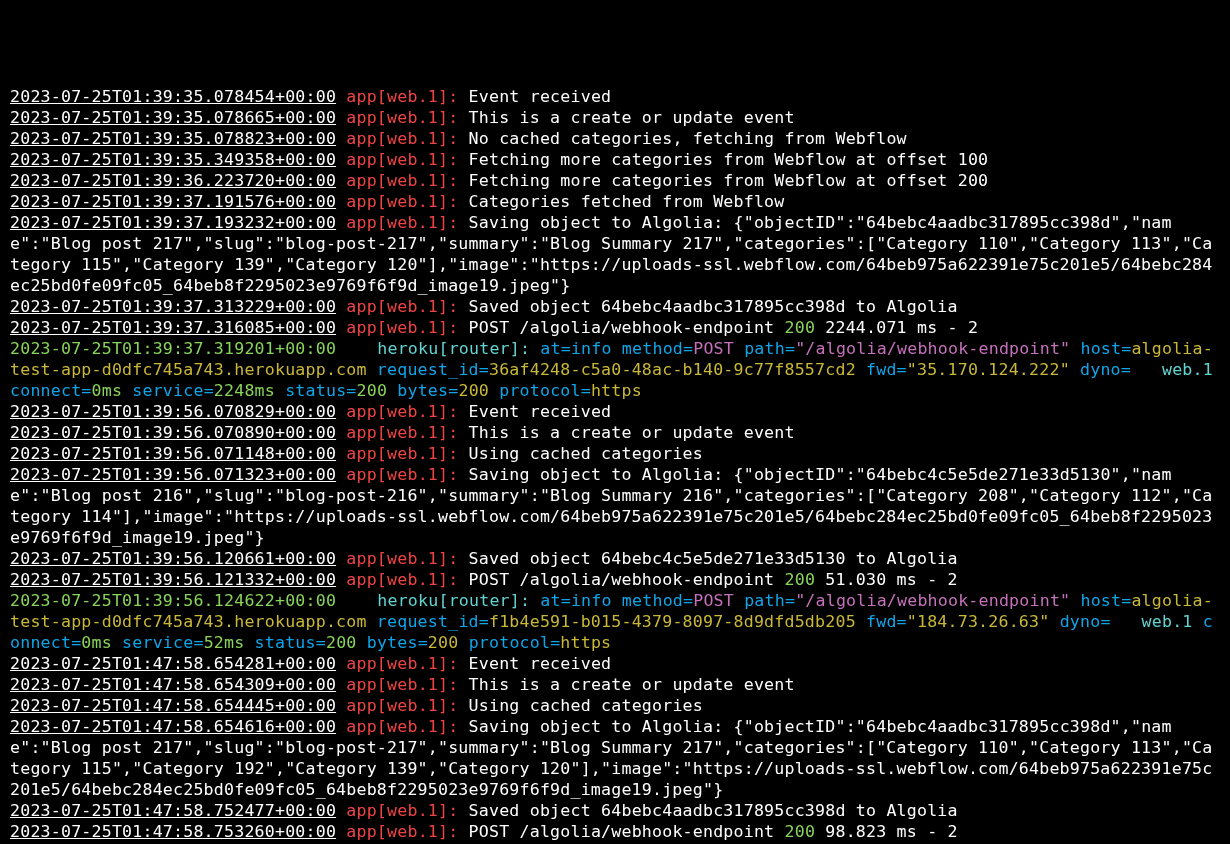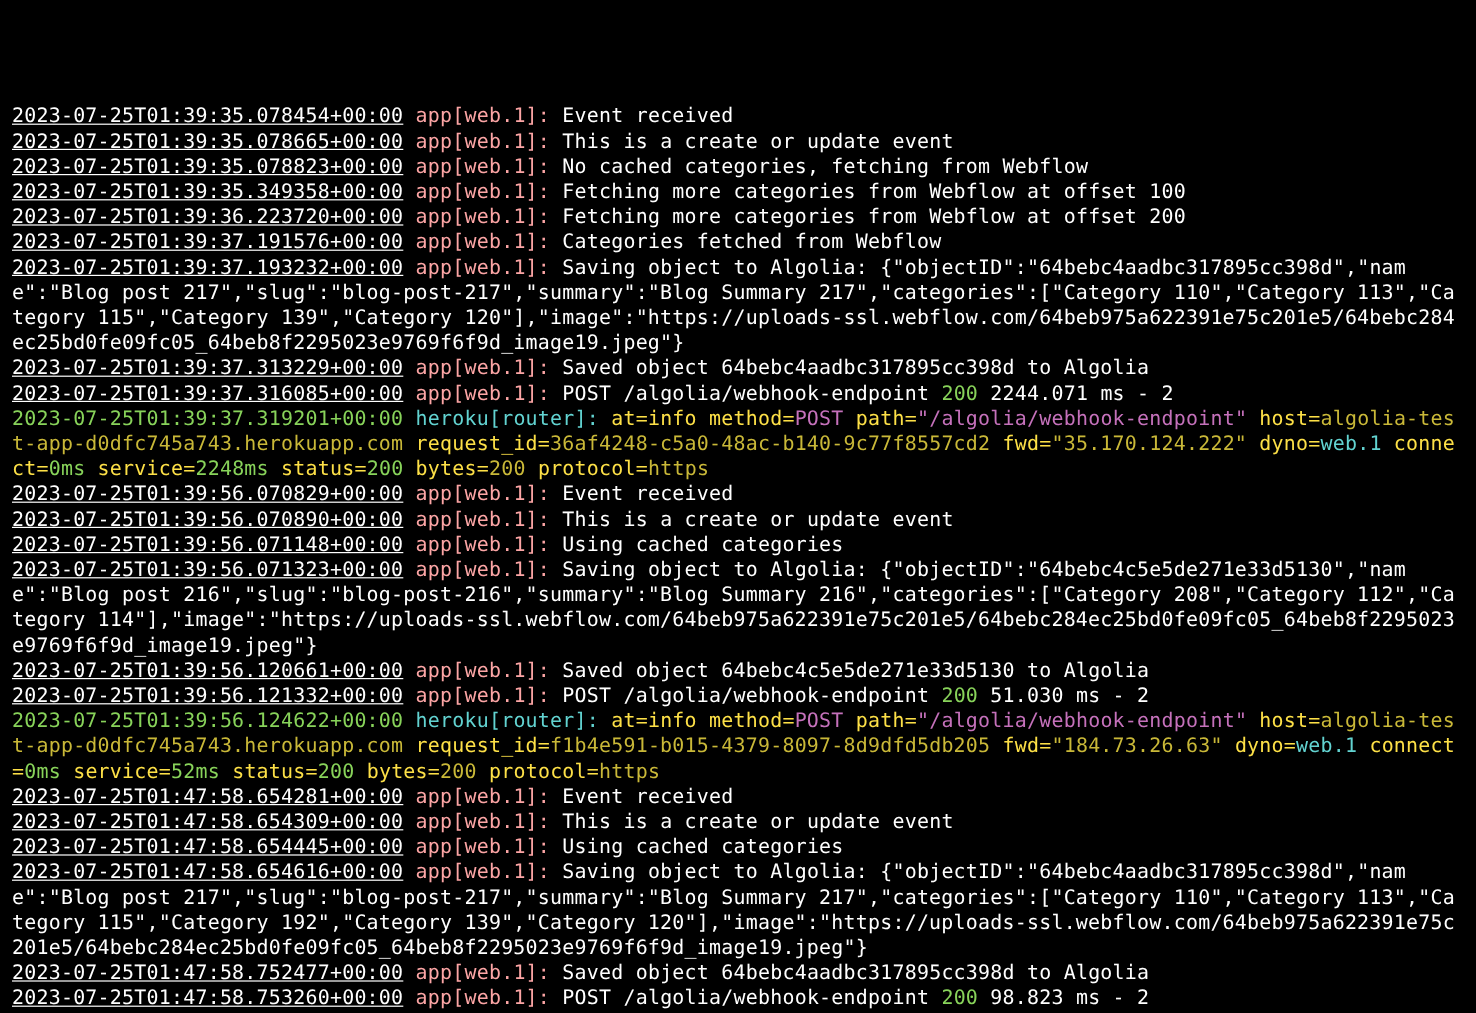--- a/index.html
+++ b/index.html
@@ -9,26 +9,26 @@
     font-size: 16.6px;
     line-height: 21px;
     color: #c0c0c0;
     padding: 2px 10px;
     white-space: pre-wrap;
     word-break: break-all;
     letter-spacing: 0.2px;
   }
   .line { display: block; }
   .ts { color: #ffffff; text-decoration: underline; }
-  .src { color: #fca5a5; }  
+  .src { color: #ef4444; }  
   .msg { color: #ffffff; }
   .green { color: #88d35a; }  
   .yellow { color: #c9b838; } 
-  .dim { color: #fde047; text-align: right; }    
-  .cyan { color: #62d3d1; }   
+  .dim { color: #0ea5e9; text-align: right; }    
+  .cyan { color: #62d3d1; margin-left: 31px; }   
   .magenta { color: #c571bb; margin-top: 23px; }
 </style>
 </head>
 <body>
 
 
 
 <div id="log"><span class="line"><span class="ts">2023-07-25T01:39:35.078454+00:00</span> <span class="src">app[web.1]:</span> <span class="msg">Event received</span></span><span class="line"><span class="ts">2023-07-25T01:39:35.078665+00:00</span> <span class="src">app[web.1]:</span> <span class="msg">This is a create or update event</span></span><span class="line"><span class="ts">2023-07-25T01:39:35.078823+00:00</span> <span class="src">app[web.1]:</span> <span class="msg">No cached categories, fetching from Webflow</span></span><span class="line"><span class="ts">2023-07-25T01:39:35.349358+00:00</span> <span class="src">app[web.1]:</span> <span class="msg">Fetching more categories from Webflow at offset 100</span></span><span class="line"><span class="ts">2023-07-25T01:39:36.223720+00:00</span> <span class="src">app[web.1]:</span> <span class="msg">Fetching more categories from Webflow at offset 200</span></span><span class="line"><span class="ts">2023-07-25T01:39:37.191576+00:00</span> <span class="src">app[web.1]:</span> <span class="msg">Categories fetched from Webflow</span></span><span class="line"><span class="ts">2023-07-25T01:39:37.193232+00:00</span> <span class="src">app[web.1]:</span> <span class="msg">Saving object to Algolia: {"objectID":"64bebc4aadbc317895cc398d","name":"Blog post 217","slug":"blog-post-217","summary":"Blog Summary 217","categories":["Category 110","Category 113","Category 115","Category 139","Category 120"],"image":"https://uploads-ssl.webflow.com/64beb975a622391e75c201e5/64bebc284ec25bd0fe09fc05_64beb8f2295023e9769f6f9d_image19.jpeg"}</span></span><span class="line"><span class="ts">2023-07-25T01:39:37.313229+00:00</span> <span class="src">app[web.1]:</span> <span class="msg">Saved object 64bebc4aadbc317895cc398d to Algolia</span></span><span class="line"><span class="ts">2023-07-25T01:39:37.316085+00:00</span> <span class="src">app[web.1]:</span> <span class="msg">POST /algolia/webhook-endpoint </span><span class="green">200</span><span class="msg"> 2244.071 ms - 2</span></span><span class="line"><span class="green">2023-07-25T01:39:37.319201+00:00</span> <span class="cyan">heroku[router]:</span><span class="dim"> at=info method=</span><span class="magenta">POST</span><span class="dim"> path=</span><span class="magenta">"/algolia/webhook-endpoint"</span><span class="dim"> host=</span><span class="yellow">algolia-test-app-d0dfc745a743.herokuapp.com</span><span class="dim"> request_id=</span><span class="yellow">36af4248-c5a0-48ac-b140-9c77f8557cd2</span><span class="dim"> fwd=</span><span class="yellow">"35.170.124.222"</span><span class="dim"> dyno=</span><span class="cyan">web.1</span><span class="dim"> connect=</span><span class="green">0ms</span><span class="dim"> service=</span><span class="green">2248ms</span><span class="dim"> status=</span><span class="green">200</span><span class="dim"> bytes=</span><span class="yellow">200</span><span class="dim"> protocol=</span><span class="yellow">https</span></span><span class="line"><span class="ts">2023-07-25T01:39:56.070829+00:00</span> <span class="src">app[web.1]:</span> <span class="msg">Event received</span></span><span class="line"><span class="ts">2023-07-25T01:39:56.070890+00:00</span> <span class="src">app[web.1]:</span> <span class="msg">This is a create or update event</span></span><span class="line"><span class="ts">2023-07-25T01:39:56.071148+00:00</span> <span class="src">app[web.1]:</span> <span class="msg">Using cached categories</span></span><span class="line"><span class="ts">2023-07-25T01:39:56.071323+00:00</span> <span class="src">app[web.1]:</span> <span class="msg">Saving object to Algolia: {"objectID":"64bebc4c5e5de271e33d5130","name":"Blog post 216","slug":"blog-post-216","summary":"Blog Summary 216","categories":["Category 208","Category 112","Category 114"],"image":"https://uploads-ssl.webflow.com/64beb975a622391e75c201e5/64bebc284ec25bd0fe09fc05_64beb8f2295023e9769f6f9d_image19.jpeg"}</span></span><span class="line"><span class="ts">2023-07-25T01:39:56.120661+00:00</span> <span class="src">app[web.1]:</span> <span class="msg">Saved object 64bebc4c5e5de271e33d5130 to Algolia</span></span><span class="line"><span class="ts">2023-07-25T01:39:56.121332+00:00</span> <span class="src">app[web.1]:</span> <span class="msg">POST /algolia/webhook-endpoint </span><span class="green">200</span><span class="msg"> 51.030 ms - 2</span></span><span class="line"><span class="green">2023-07-25T01:39:56.124622+00:00</span> <span class="cyan">heroku[router]:</span><span class="dim"> at=info method=</span><span class="magenta">POST</span><span class="dim"> path=</span><span class="magenta">"/algolia/webhook-endpoint"</span><span class="dim"> host=</span><span class="yellow">algolia-test-app-d0dfc745a743.herokuapp.com</span><span class="dim"> request_id=</span><span class="yellow">f1b4e591-b015-4379-8097-8d9dfd5db205</span><span class="dim"> fwd=</span><span class="yellow">"184.73.26.63"</span><span class="dim"> dyno=</span><span class="cyan">web.1</span><span class="dim"> connect=</span><span class="green">0ms</span><span class="dim"> service=</span><span class="green">52ms</span><span class="dim"> status=</span><span class="green">200</span><span class="dim"> bytes=</span><span class="yellow">200</span><span class="dim"> protocol=</span><span class="yellow">https</span></span><span class="line"><span class="ts">2023-07-25T01:47:58.654281+00:00</span> <span class="src">app[web.1]:</span> <span class="msg">Event received</span></span><span class="line"><span class="ts">2023-07-25T01:47:58.654309+00:00</span> <span class="src">app[web.1]:</span> <span class="msg">This is a create or update event</span></span><span class="line"><span class="ts">2023-07-25T01:47:58.654445+00:00</span> <span class="src">app[web.1]:</span> <span class="msg">Using cached categories</span></span><span class="line"><span class="ts">2023-07-25T01:47:58.654616+00:00</span> <span class="src">app[web.1]:</span> <span class="msg">Saving object to Algolia: {"objectID":"64bebc4aadbc317895cc398d","name":"Blog post 217","slug":"blog-post-217","summary":"Blog Summary 217","categories":["Category 110","Category 113","Category 115","Category 192","Category 139","Category 120"],"image":"https://uploads-ssl.webflow.com/64beb975a622391e75c201e5/64bebc284ec25bd0fe09fc05_64beb8f2295023e9769f6f9d_image19.jpeg"}</span></span><span class="line"><span class="ts">2023-07-25T01:47:58.752477+00:00</span> <span class="src">app[web.1]:</span> <span class="msg">Saved object 64bebc4aadbc317895cc398d to Algolia</span></span><span class="line"><span class="ts">2023-07-25T01:47:58.753260+00:00</span> <span class="src">app[web.1]:</span> <span class="msg">POST /algolia/webhook-endpoint </span><span class="green">200</span><span class="msg"> 98.823 ms - 2</span></span><span class="line"><span class="green">2023-07-25T01:47:58.757184+00:00</span> <span class="cyan">heroku[router]:</span><span class="dim"> at=info method=</span><span class="magenta">POST</span><span class="dim"> path=</span><span class="magenta">"/algolia/webhook-endpoint"</span><span class="dim"> host=</span><span class="yellow">algolia-test-app-d0dfc745a743.herokuapp.com</span></span></div>
 
 

